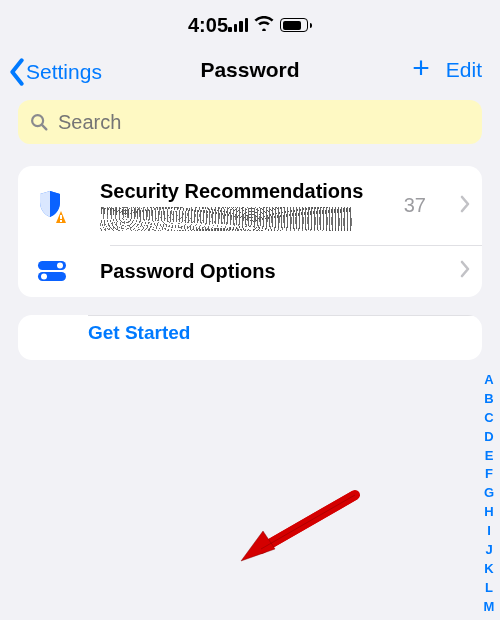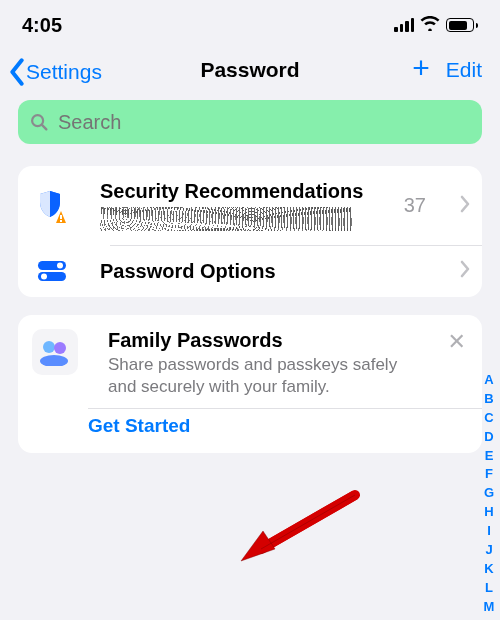--- a/index.html
+++ b/index.html
@@ -6,21 +6,21 @@
   html, body {
     margin: 0; padding: 0;
     width: 500px; height: 620px;
     font-family: -apple-system, "Helvetica Neue", Arial, sans-serif;
     background: #f2f2f6;
     color: #000;
     position: relative;
     overflow: hidden;
   }
   .status-bar {
-    display: flex; justify-content: space-between; align-items: center;
+    display: flex; justify-content: center; align-items: center;
     padding: 10px 22px 0 22px;
     height: 40px;
   }
   .status-time { font-size: 20px; font-weight: 600; }
   .status-icons { display: flex; align-items: center; gap: 6px; }
   .signal-bars { display: flex; align-items: flex-end; gap: 2px; }
   .signal-bars span { width: 3.5px; background: #000; border-radius: 1px; display: inline-block; }
   .wifi { font-size: 18px; }
   .battery { display:flex; align-items:center;}
   .battery-body { width: 28px; height: 14px; border: 1.5px solid #000; border-radius: 4px; position: relative; display:flex; align-items:center; padding:1.5px;}
@@ -34,21 +34,21 @@
   .nav-left { display:flex; align-items:center; color:#007aff; }
   .chev-left { width: 18px; height: 28px; }
   .nav-left-label { font-size: 21px; font-weight: 400; margin-left:0px;}
   .nav-title { font-size: 21px; font-weight: 700; position:absolute; left:50%; transform:translateX(-50%);}
   .nav-right { display:flex; align-items:center; gap: 16px; color:#007aff;}
   .plus { font-size: 30px; font-weight: 300; line-height: 20px; position:relative; top:-2px;}
   .edit { font-size: 21px; font-weight: 400;}
 
   .search-wrap { padding: 0 18px; margin-top: 4px;}
   .search {
-    background: #86efac; border-radius: 12px; height: 44px;
+    background: #fef9c3; border-radius: 12px; height: 44px;
     display:flex; align-items:center; padding: 0 10px; gap: 6px;
   }
   .search-icon { width: 22px; height:22px; color:#7a7a7e;}
   .search input {
     border:none; background:transparent; font-size: 20px; color:#7a7a7e;
     flex:1; outline:none;
   }
 
   .card {
     background:#fff; border-radius: 14px; margin: 22px 18px 0 18px; overflow:hidden;
@@ -191,34 +191,20 @@
     <div class="row-body">
       <div class="row-title" style="font-weight:700">Password Options</div>
     </div>
     <span class="chev-r"><svg viewBox="0 0 10 18">
           <path fill="none" stroke="#c2c2c6" stroke-width="2.6" stroke-linecap="round" stroke-linejoin="round" d="M2 2l6 7-6 7"></path>
         </svg></span>
   </div>
 </div>
 
 <div class="card family-card" style="margin-top:18px;">
-  <div class="row" style="padding-bottom:10px;">
-    <div class="family-ic-wrap">
-      <svg width="34" height="28" viewBox="0 0 34 28">
-        <circle cx="11" cy="9" r="6" fill="#6fb7ff"></circle>
-        <circle cx="22" cy="10" r="6" fill="#9b7bff"></circle>
-        <ellipse cx="16" cy="23" rx="14" ry="6" fill="#5a8dff"></ellipse>
-      </svg>
-    </div>
-    <div class="row-body" style="padding-right:4px;">
-      <div class="row-title">Family Passwords</div>
-      <div class="row-sub">Share passwords and passkeys safely and securely with your family.</div>
-    </div>
-    <div class="close-x">✕</div>
-  </div>
   <div class="action-divider"></div>
   <div class="action-row">Get Started</div>
 </div>
 
 <div class="az-index" id="az">
     <span>A</span>
     <span>B</span>
     <span>C</span>
     <span>D</span>
     <span>E</span>

